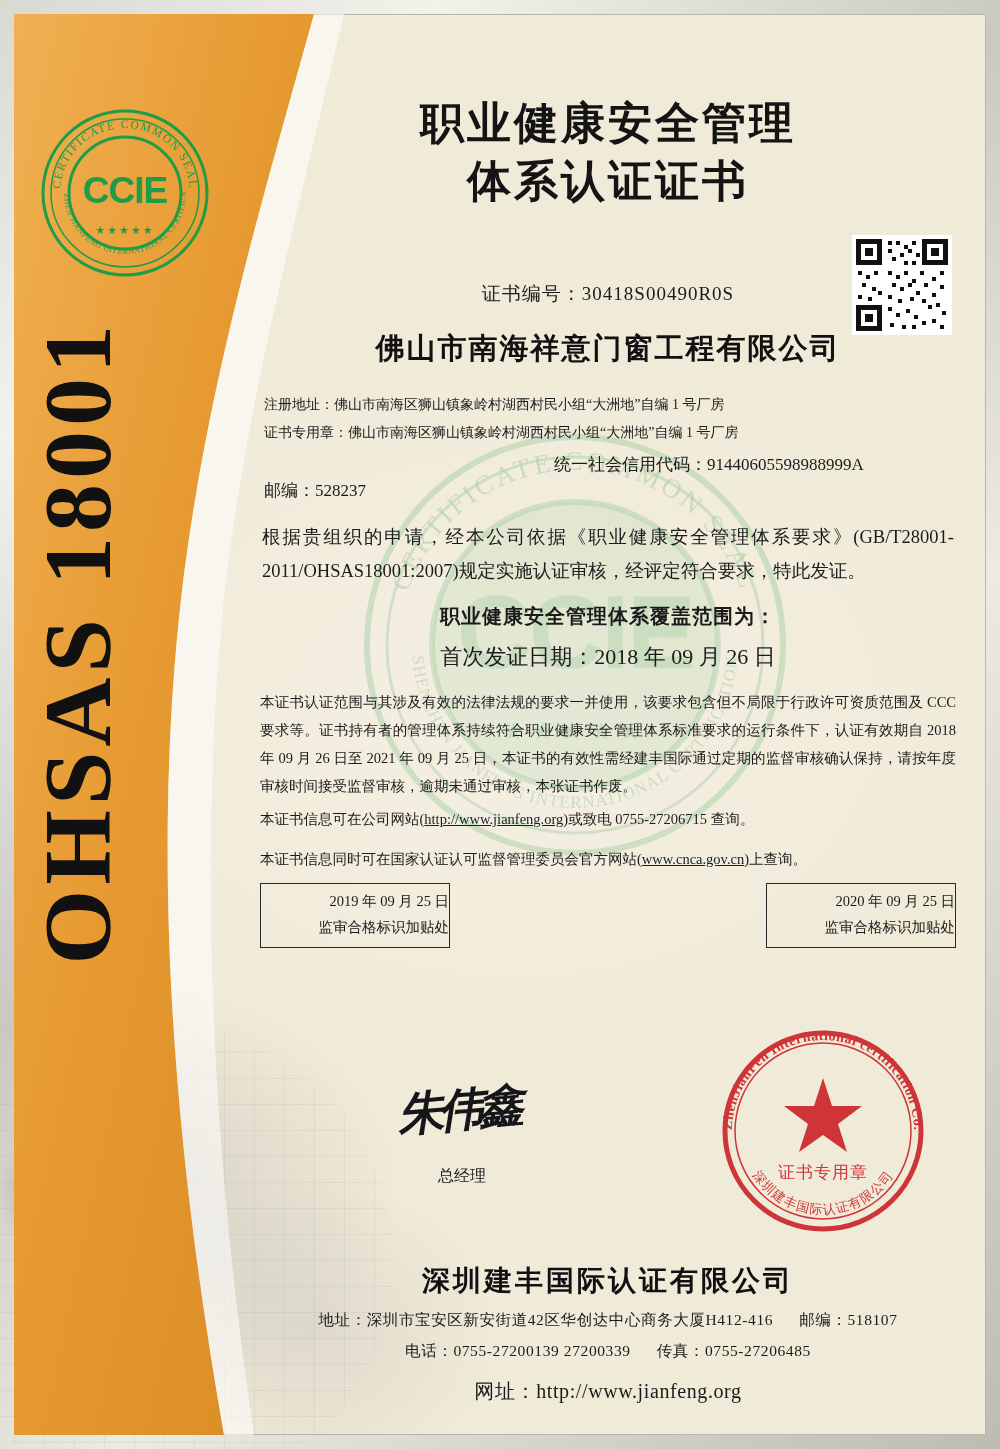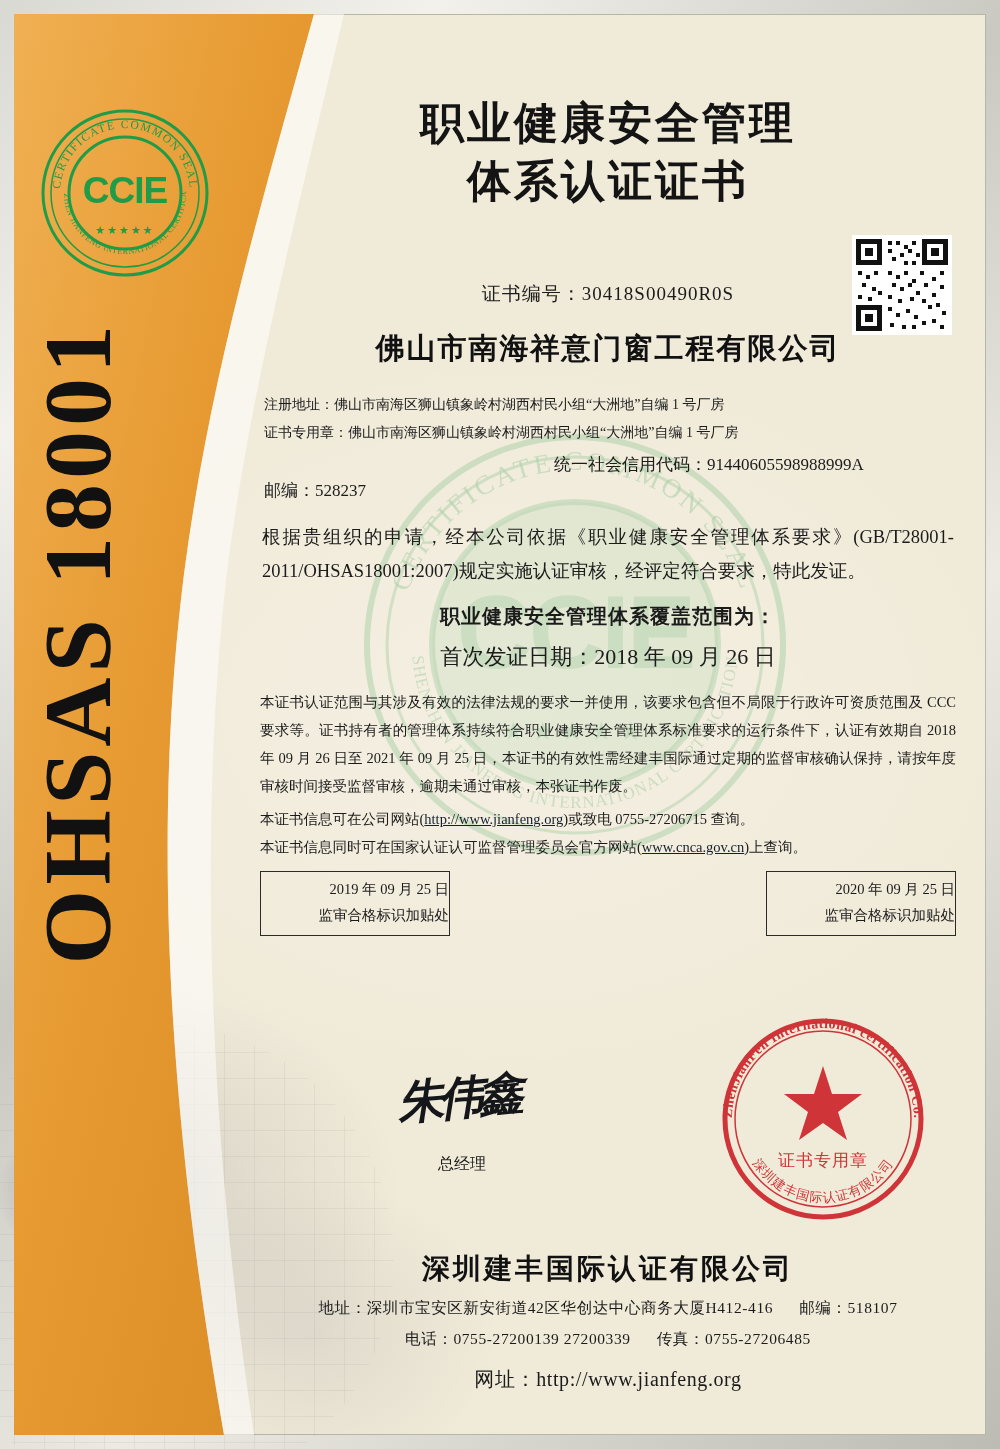--- a/index.html
+++ b/index.html
@@ -435,21 +435,21 @@
     <div class="first-issue">
       <span>首次发证日期：</span><span>2018 年 09 月 26 日</span>
     </div>
 
     <div class="fineprint">本证书认证范围与其涉及有效的法律法规的要求一并使用，该要求包含但不局限于行政许可资质范围及 CCC 要求等。证书持有者的管理体系持续符合职业健康安全管理体系标准要求的运行条件下，认证有效期自 2018 年 09 月 26 日至 2021 年 09 月 25 日，本证书的有效性需经建丰国际通过定期的监督审核确认保持，请按年度审核时间接受监督审核，逾期未通过审核，本张证书作废。</div>
 
     <div class="fineprint" style="margin-top:4px">
       <span>本证书信息可在公司网站(</span><span class="link">http://www.jianfeng.org</span><span>)或致电 0755-27206715 查询。</span>
     </div>
 
-    <div class="fineprint" style="margin-top:0">
+    <div class="fineprint" style="margin-top:12px">
       <span>本证书信息同时可在国家认证认可监督管理委员会官方网站(</span><span class="link">www.cnca.gov.cn</span><span>)上查询。</span>
     </div>
 
     <div class="stamp-boxes">
       <div class="stamp-box">
         <div>2019 年 09 月 25 日</div>
         <div>监审合格标识加贴处</div>
       </div>
       <div class="stamp-box">
         <div>2020 年 09 月 25 日</div>

